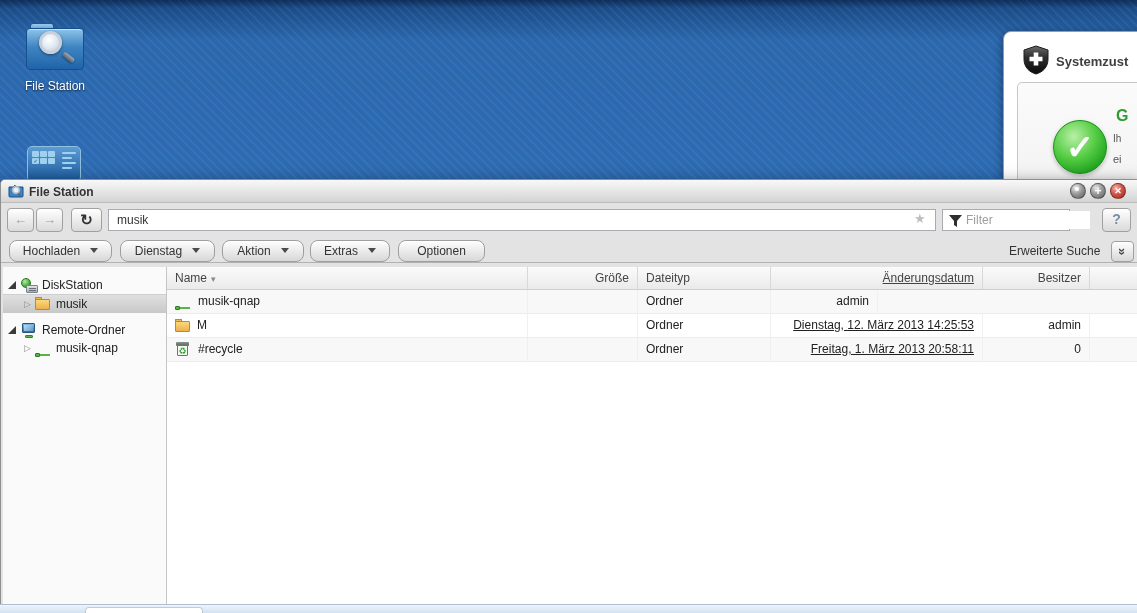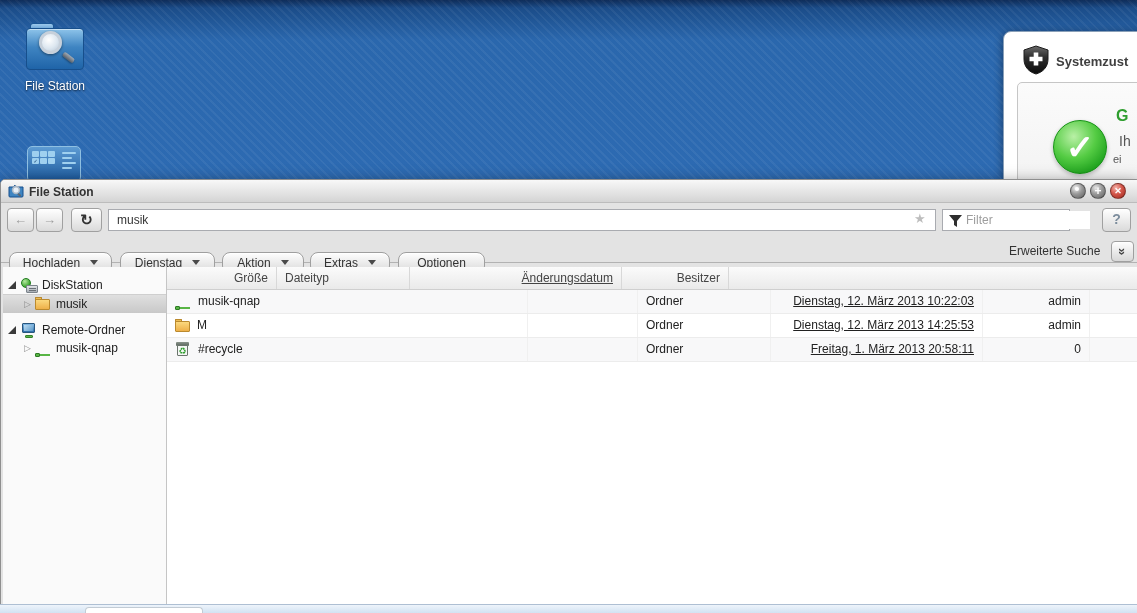--- a/index.html
+++ b/index.html
@@ -43,21 +43,21 @@
   .hw-head { position:absolute; left:0; top:0; right:0; height:48px; }
   .hw-shield { position:absolute; left:18px; top:13px; }
   .hw-title { position:absolute; left:52px; top:22px; font-size:13px; font-weight:bold; color:#404040; white-space:nowrap; }
   .hw-panel { position:absolute; left:13px; top:50px; width:230px; height:140px;
     background:linear-gradient(#fbfbfb,#f0f0f0); border:1px solid #c6c6c6; border-radius:5px; }
   .hw-check { position:absolute; left:35px; top:37px; width:54px; height:54px; border-radius:50%;
     background:radial-gradient(circle at 38% 30%, #b9f0a6, #55cc44 45%, #1da11d 80%, #178517);
     border:1px solid #149114; box-shadow:0 2px 4px rgba(0,0,0,.25);
     color:#fff; font-size:34px; font-weight:bold; text-align:center; line-height:52px; }
   .hw-status { position:absolute; left:98px; top:24px; font-size:16px; font-weight:bold; color:#2f9e2f; white-space:nowrap; }
-  .hw-line1 { position:absolute; left:101px; top:50px; font-size:14px; color:#555; white-space:nowrap; }
+  .hw-line1 { position:absolute; left:95px; top:50px; font-size:10px; color:#555; white-space:nowrap; }
   .hw-line2 { position:absolute; left:95px; top:70px; font-size:11px; color:#555; white-space:nowrap; }
 
   
   .window { position:absolute; left:0; top:179px; width:1141px; height:435px; background:#e3e3e3;
     border:1px solid #8f8f8f; border-radius:5px 5px 0 0; box-shadow:0 4px 16px rgba(0,0,0,.5); z-index:3; }
   .titlebar { position:relative; height:23px; background:linear-gradient(#f8f8f8,#d4d4d4);
     border-bottom:1px solid #bcbcbc; border-radius:4px 4px 0 0; }
   .win-icon { position:absolute; left:7px; top:3px; }
   .win-title { position:absolute; left:28px; top:5px; font-size:12px; font-weight:bold; color:#333; }
   .ball { position:absolute; top:3px; width:16px; height:16px; border-radius:50%;
@@ -84,21 +84,21 @@
     border:1px solid #a9abb0; }
   .funnel { position:absolute; left:5px; top:4px; }
   .filter-input { position:absolute; left:23px; top:1px; width:124px; height:18px; border:0; outline:none;
     font-size:12px; color:#333; font-family:"Liberation Sans",sans-serif; }
   .filter-input::placeholder { color:#9d9d9d; }
   .helpbtn { left:1101px; width:29px; color:#7d8d9d; font-size:14px; font-weight:bold; line-height:21px; }
 
   .toolbar { position:absolute; top:57px; left:0; right:0; height:26px; border-bottom:1px solid #b2b2b2; }
   .tbtn { position:absolute; top:3px; height:22px; border:1px solid #9f9f9f; border-radius:8px;
     background:linear-gradient(#fefefe,#d8d8d8); font-size:12px; color:#333; text-align:center;
-    line-height:20px; cursor:pointer; box-shadow:inset 0 1px 0 #fff; white-space:nowrap;margin-top:12px; }
+    line-height:20px; cursor:pointer; box-shadow:inset 0 1px 0 #fff; white-space:nowrap; }
   .caret { display:inline-block; width:0; height:0; border:4px solid transparent; border-top:5px solid #4a4a4a;
     margin-left:10px; vertical-align:-2px; }
   .tb1 { left:8px;   width:103px; }
   .tb2 { left:119px; width:95px; }
   .tb3 { left:221px; width:82px; }
   .tb4 { left:309px; width:80px; }
   .tb5 { left:397px; width:87px; }
   .adv-label { position:absolute; left:1008px; top:7px; font-size:12px; color:#333; white-space:nowrap; }
   .adv-btn { position:absolute; left:1110px; top:4px; width:23px; height:21px; border:1px solid #9f9f9f;
     border-radius:4px; background:linear-gradient(#fefefe,#d8d8d8); cursor:pointer; box-shadow:inset 0 1px 0 #fff; }
@@ -291,35 +291,35 @@
         </div>
         <div class="titem lvl1">
           <span class="arrc">▷</span>
           <span class="ico ico-shared"><span class="fb"></span><span class="net-dot"></span><span class="net-line"></span></span>
           <span class="tlabel">musik-qnap</span>
         </div>
       </div>
 
       <div class="content">
         <div class="thead">
+          <div class="th c-name"><span>Name</span><span class="sort-arrow">▾</span></div>
           <div class="th c-size ar"><span>Größe</span></div>
           <div class="th c-type"><span>Dateityp</span></div>
           <div class="th c-date ar"><span>Änderungsdatum</span></div>
           <div class="th c-owner ar"><span>Besitzer</span></div>
           <div class="th c-sliver"></div>
         </div>
 
         <div class="trow odd">
           <div class="td c-name td-name">
             <span class="ico ico-shared"><span class="fb"></span><span class="net-dot"></span><span class="net-line"></span></span>
             <span>musik-qnap</span>
           </div>
           <div class="td c-size ar"></div>
           <div class="td c-type">Ordner</div>
-          <div class="td c-date ar">Dienstag, 12. März 2013 10:22:03</div>
           <div class="td c-owner ar">admin</div>
           <div class="td c-sliver"></div>
         </div>
 
         <div class="trow">
           <div class="td c-name td-name">
             <span class="ffold">
                 <span class="ftab"></span>
                 <span class="fb"></span>
               </span>

